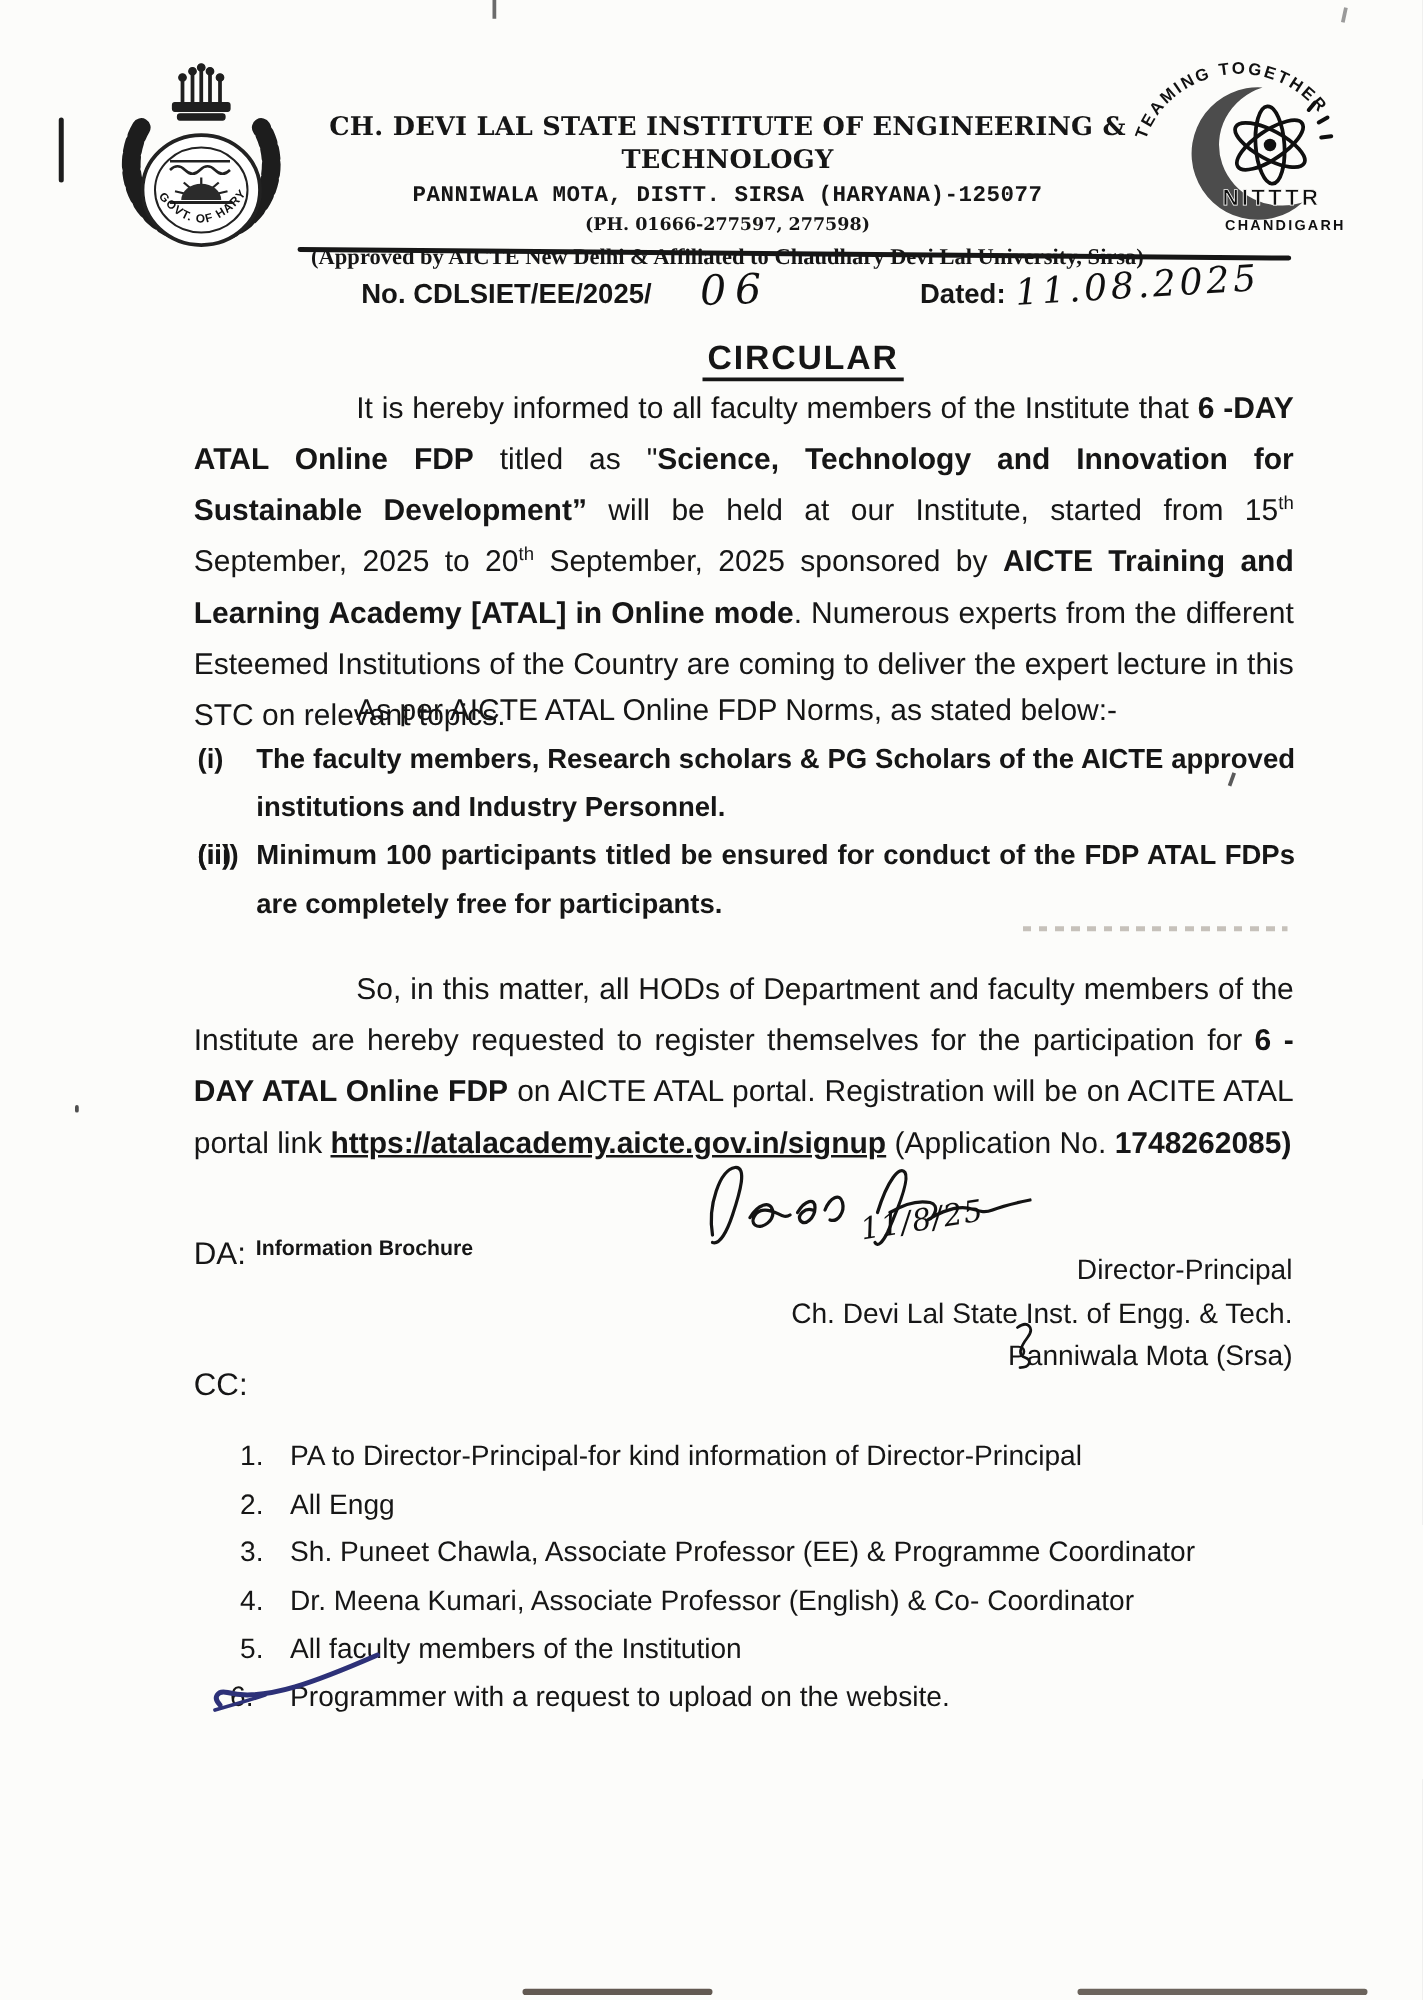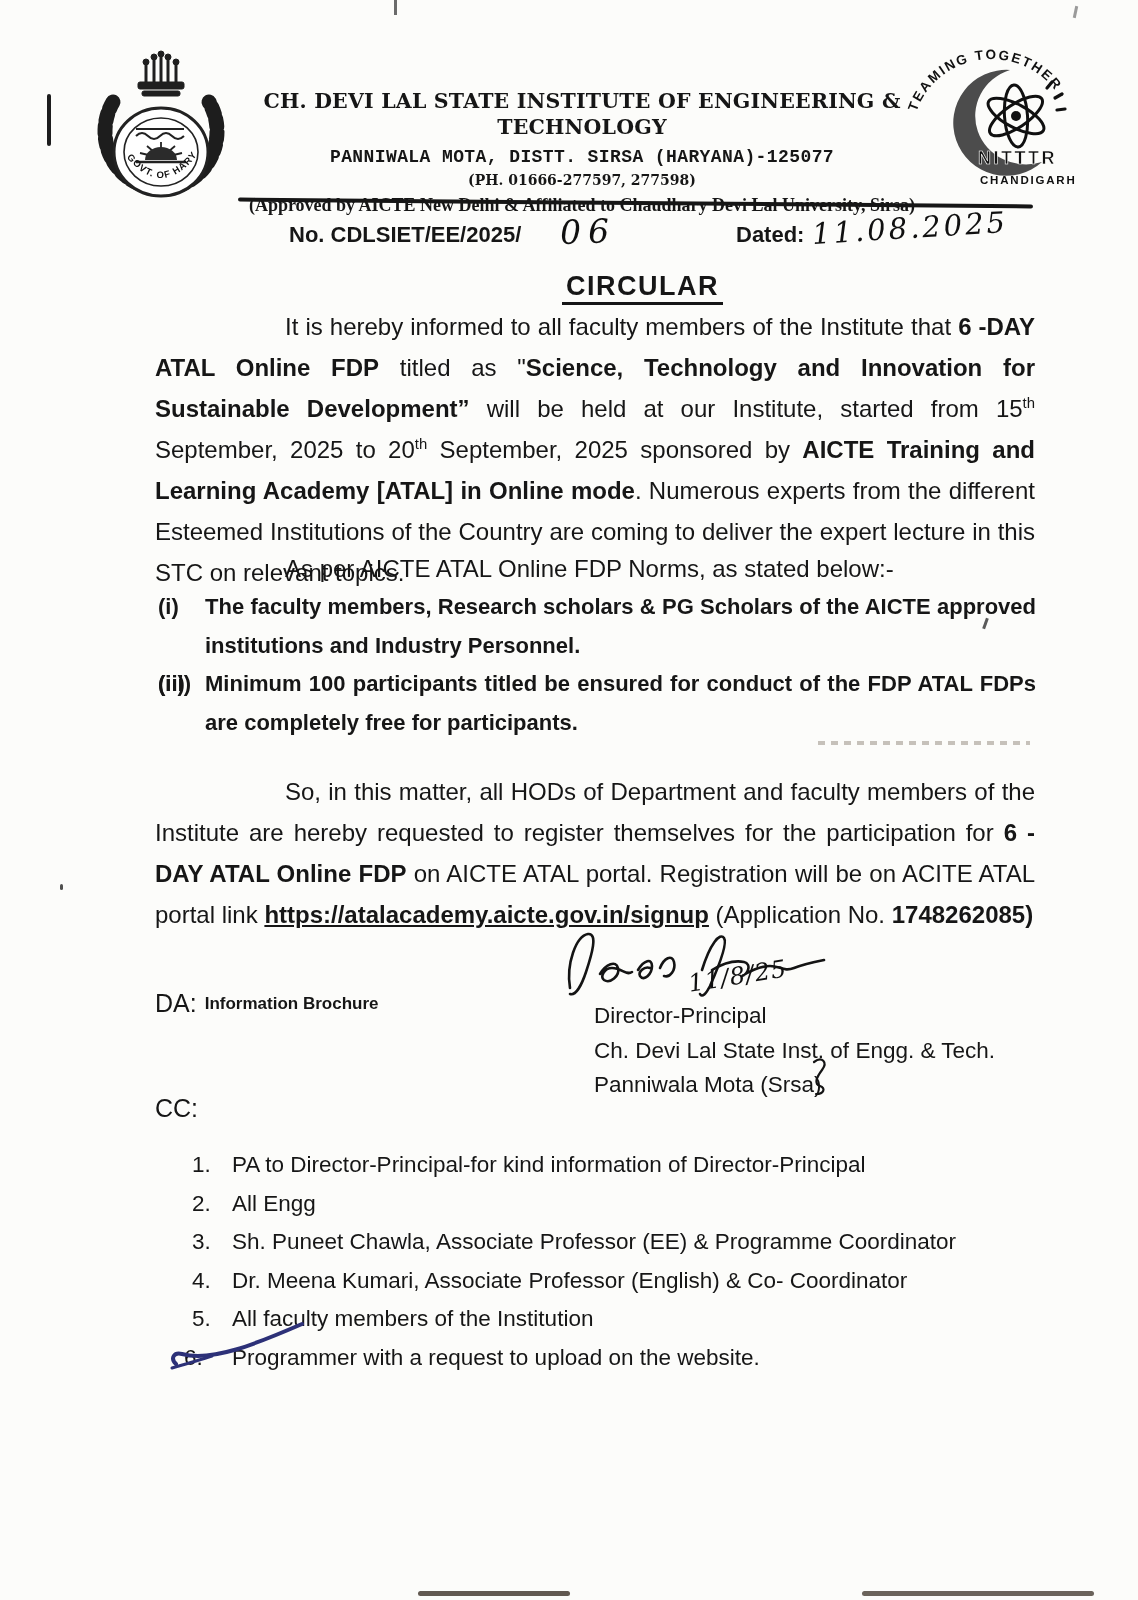--- a/index.html
+++ b/index.html
@@ -41,24 +41,24 @@
   .indent{text-indent:130px;}
   #para-1{top:306px;}
   #para-2{top:548px;text-align:left;}
   #norms-list{position:absolute;left:158px;top:588px;width:878px;}
   .norm{position:relative;padding-left:47px;font-size:22px;line-height:38.5px;font-weight:700;text-align:justify;}
   .norm .marker{position:absolute;left:0;top:0;}
   #para-3{top:771px;}
   
   #signature-svg{position:absolute;left:552px;top:924px;}
   #sig-date-hw{position:absolute;left:688px;top:962px;font-size:24px;transform:rotate(-9deg);letter-spacing:1px;}
-  #da-row{position:absolute;left:155px;top:989px;display:flex;align-items:center;gap:8px;}
+  #da-row{position:absolute;left:155px;top:989px;display:flex;align-items:flex-start;gap:8px;}
   #da-label{font-size:25px;}
   #da-value{font-size:17px;font-weight:700;}
-  #signatory{position:absolute;left:594px;top:999px;width:440px;font-size:22.5px;line-height:34.5px;}
+  #signatory{position:absolute;left:594px;top:999px;width:440px;font-size:22.5px;line-height:34.5px;text-align:right;}
   #srsa-tick{position:absolute;left:806px;top:1056px;}
   
   #cc-label{position:absolute;left:155px;top:1094px;font-size:25px;}
   #cc-list{position:absolute;left:190px;top:1146px;width:870px;}
   .cc-row{position:relative;padding-left:42px;font-size:22.5px;line-height:38.5px;}
   .cc-row .cc-num{position:absolute;left:2px;top:0;}
   .cc-row.last .cc-num{left:-6px;}
   #cc6-tick{position:absolute;left:168px;top:1320px;}
   sup{font-size:.62em;line-height:0;}
 </style>

